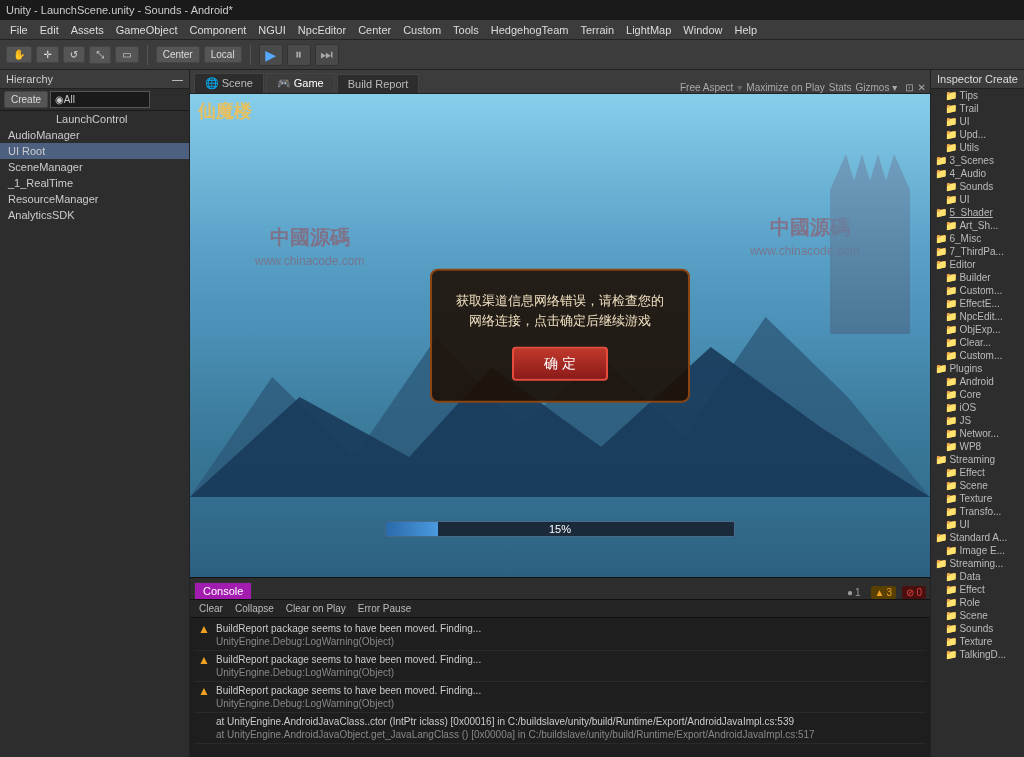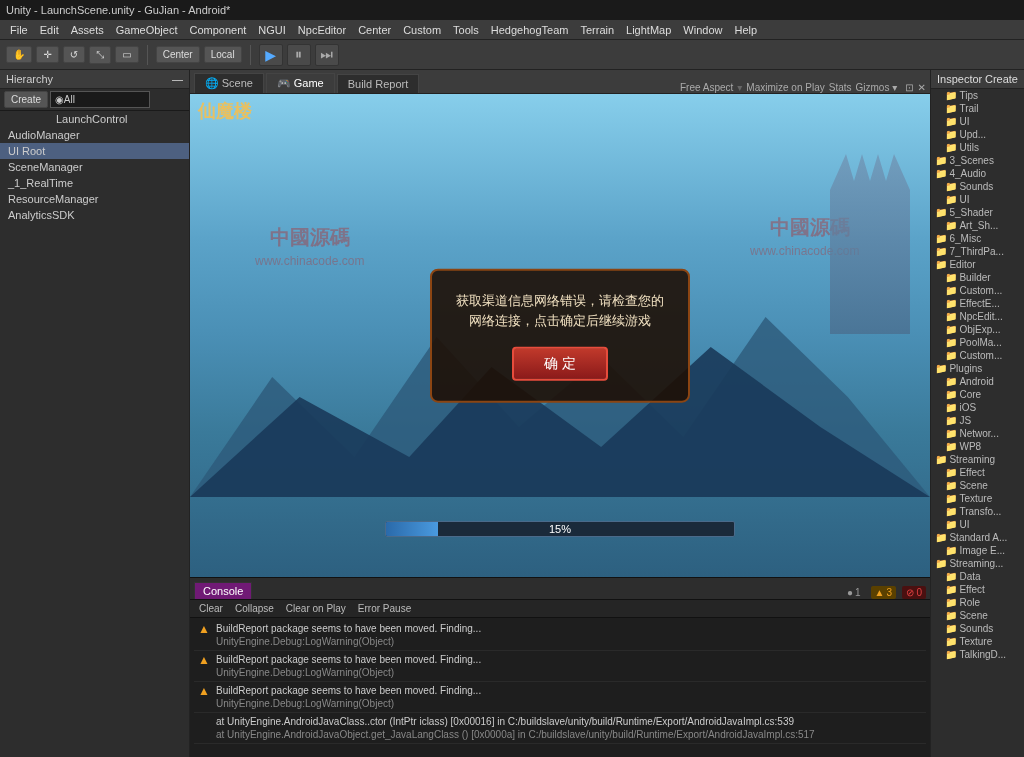--- a/index.html
+++ b/index.html
@@ -292,21 +292,21 @@
     }
     .bottom-tab {
       padding: 2px 8px;
       font-size: 11px;
       background: #1e1e1e;
       color: #bbb;
       border: 1px solid #333;
       border-bottom: none;
       cursor: pointer;
     }
-    .bottom-tab.active { background: #701a75; color: #fff; }
+    .bottom-tab.active { background: #a21caf; color: #fff; }
     #console-toolbar {
       display: flex;
       align-items: center;
       padding: 2px 6px;
       gap: 6px;
       border-bottom: 1px solid #111;
       background: #252525;
     }
     .console-btn {
       font-size: 10px;
@@ -358,21 +358,21 @@
       height: 180px;
       background: linear-gradient(180deg, #7090b0 0%, #4a6a8a 100%);
       clip-path: polygon(20% 0%, 30% 15%, 40% 0%, 50% 15%, 60% 0%, 70% 15%, 80% 0%, 100% 20%, 100% 100%, 0% 100%, 0% 20%);
       opacity: 0.7;
     }
   </style>
 </head>
 <body>
 
 <div id="title-bar">
-  <span>Unity - LaunchScene.unity - GuJian - Android*</span>
+  <span>Unity - LaunchScene.unity - Sounds - Android*</span>
 </div>
 
 <div id="menu-bar">
 
 <span class="menu-item">File</span>
     <span class="menu-item">Edit</span>
     <span class="menu-item">Assets</span>
     <span class="menu-item">GameObject</span>
     <span class="menu-item">Component</span>
     <span class="menu-item">NGUI</span>
@@ -559,21 +559,21 @@
         <div class="tree-item folder" style="padding-left: 14px;">
           <span class="folder-icon">📁</span>
           <span style="font-size: 10px;">Sounds</span>
         </div>
         <div class="tree-item folder" style="padding-left: 14px;">
           <span class="folder-icon">📁</span>
           <span style="font-size: 10px;">UI</span>
         </div>
         <div class="tree-item folder" style="padding-left: 4px;">
           <span class="folder-icon">📁</span>
-          <span style="font-size: 10px;">5_Shader</span>
+          <span style="font-size: 10px; text-decoration: underline;">5_Shader</span>
         </div>
         <div class="tree-item folder" style="padding-left: 14px;">
           <span class="folder-icon">📁</span>
           <span style="font-size: 10px;">Art_Sh...</span>
         </div>
         <div class="tree-item folder" style="padding-left: 4px;">
           <span class="folder-icon">📁</span>
           <span style="font-size: 10px;">6_Misc</span>
         </div>
         <div class="tree-item folder" style="padding-left: 4px;">
@@ -599,21 +599,21 @@
         <div class="tree-item folder" style="padding-left: 14px;">
           <span class="folder-icon">📁</span>
           <span style="font-size: 10px;">NpcEdit...</span>
         </div>
         <div class="tree-item folder" style="padding-left: 14px;">
           <span class="folder-icon">📁</span>
           <span style="font-size: 10px;">ObjExp...</span>
         </div>
         <div class="tree-item folder" style="padding-left: 14px;">
           <span class="folder-icon">📁</span>
-          <span style="font-size: 10px;">PoolMa...</span>
+          <span style="font-size: 10px;">Clear...</span>
         </div>
         <div class="tree-item folder" style="padding-left: 14px;">
           <span class="folder-icon">📁</span>
           <span style="font-size: 10px;">Custom...</span>
         </div>
         <div class="tree-item folder" style="padding-left: 4px;">
           <span class="folder-icon">📁</span>
           <span style="font-size: 10px;">Plugins</span>
         </div>
         <div class="tree-item folder" style="padding-left: 14px;">

